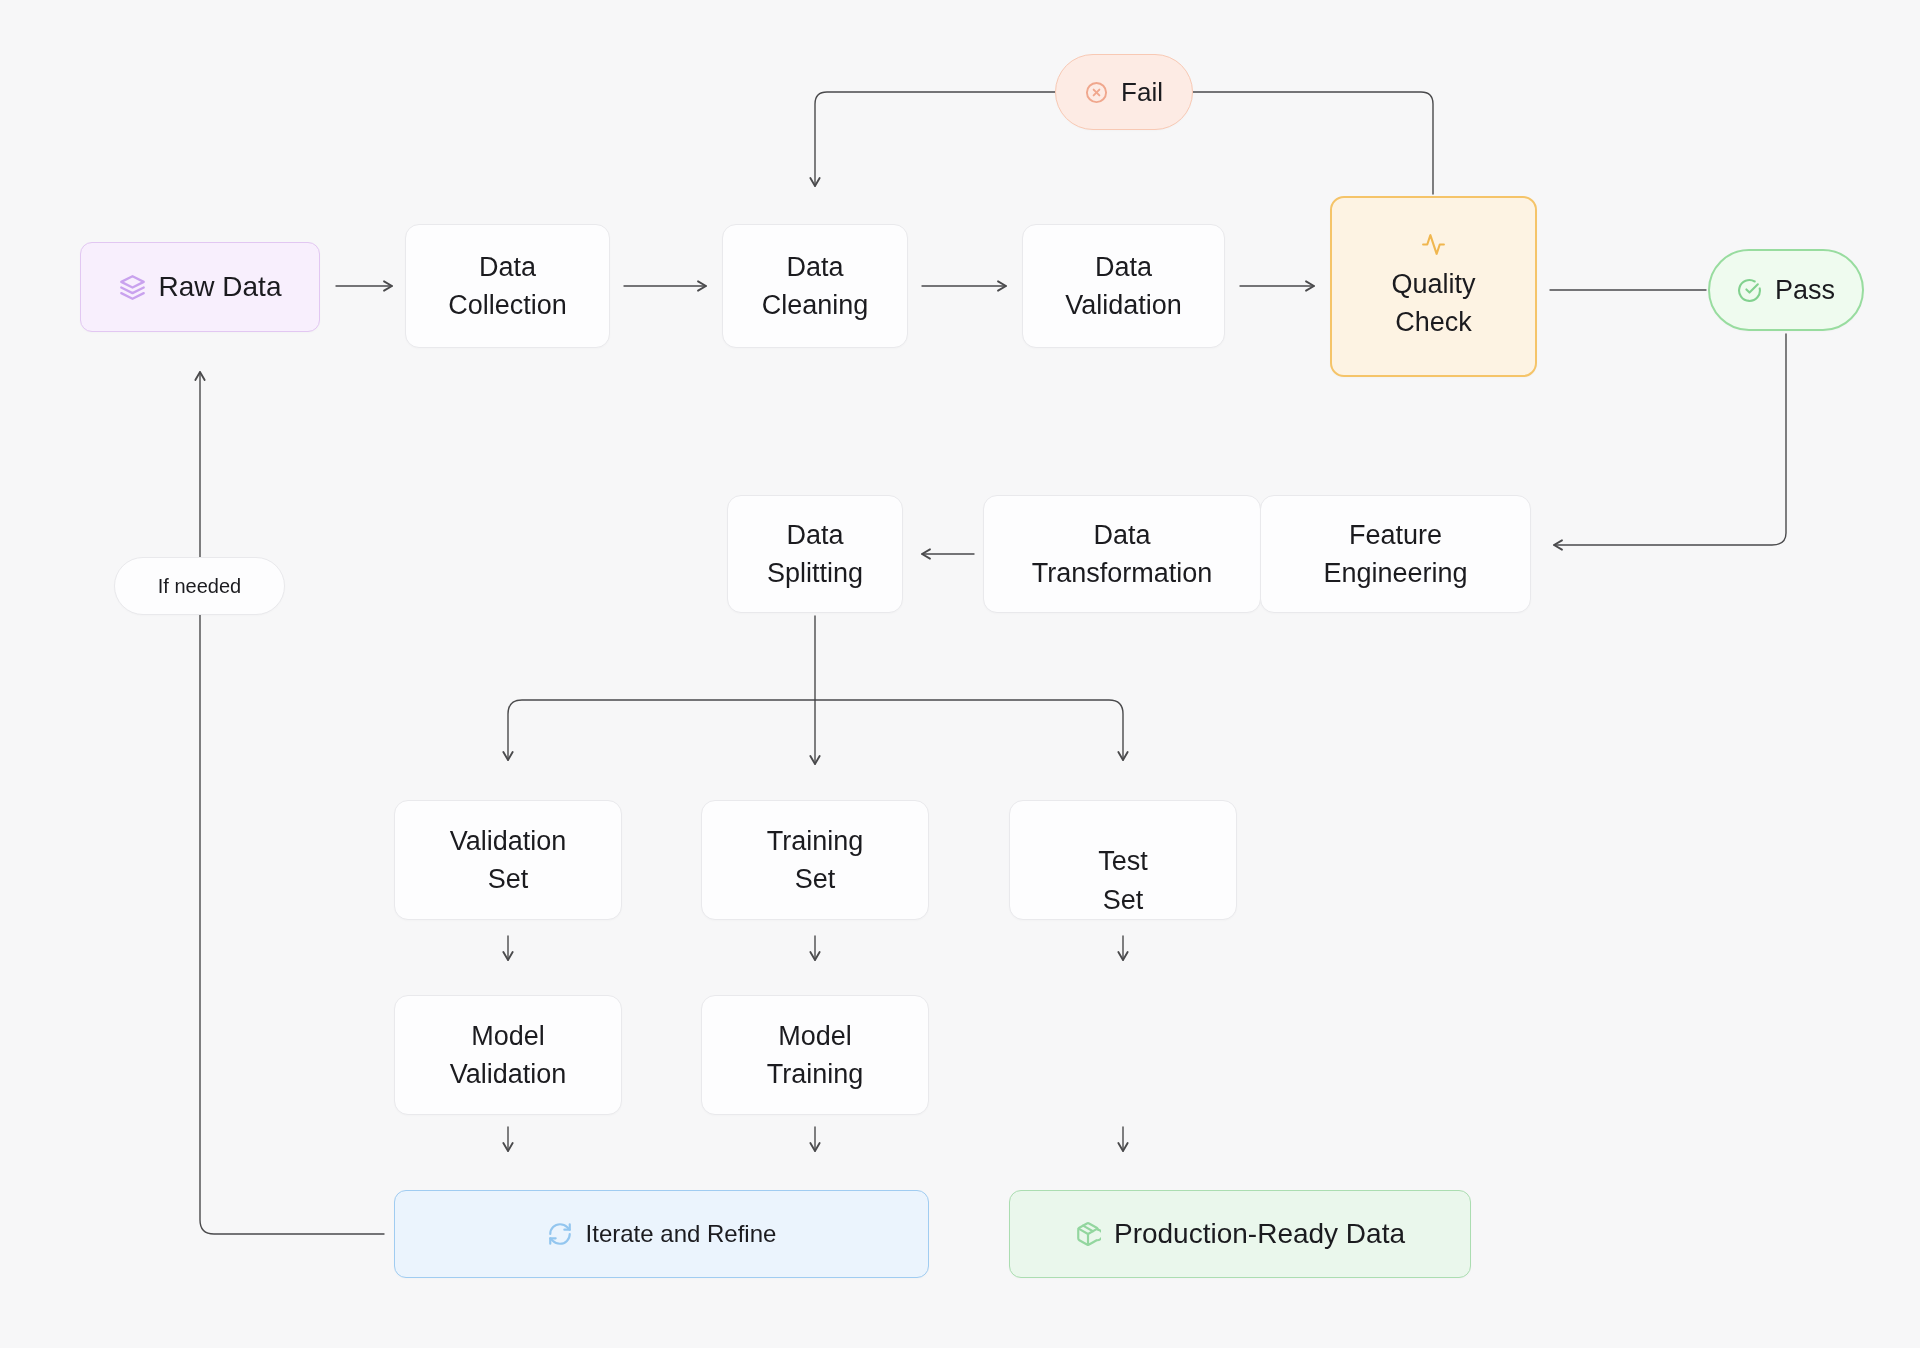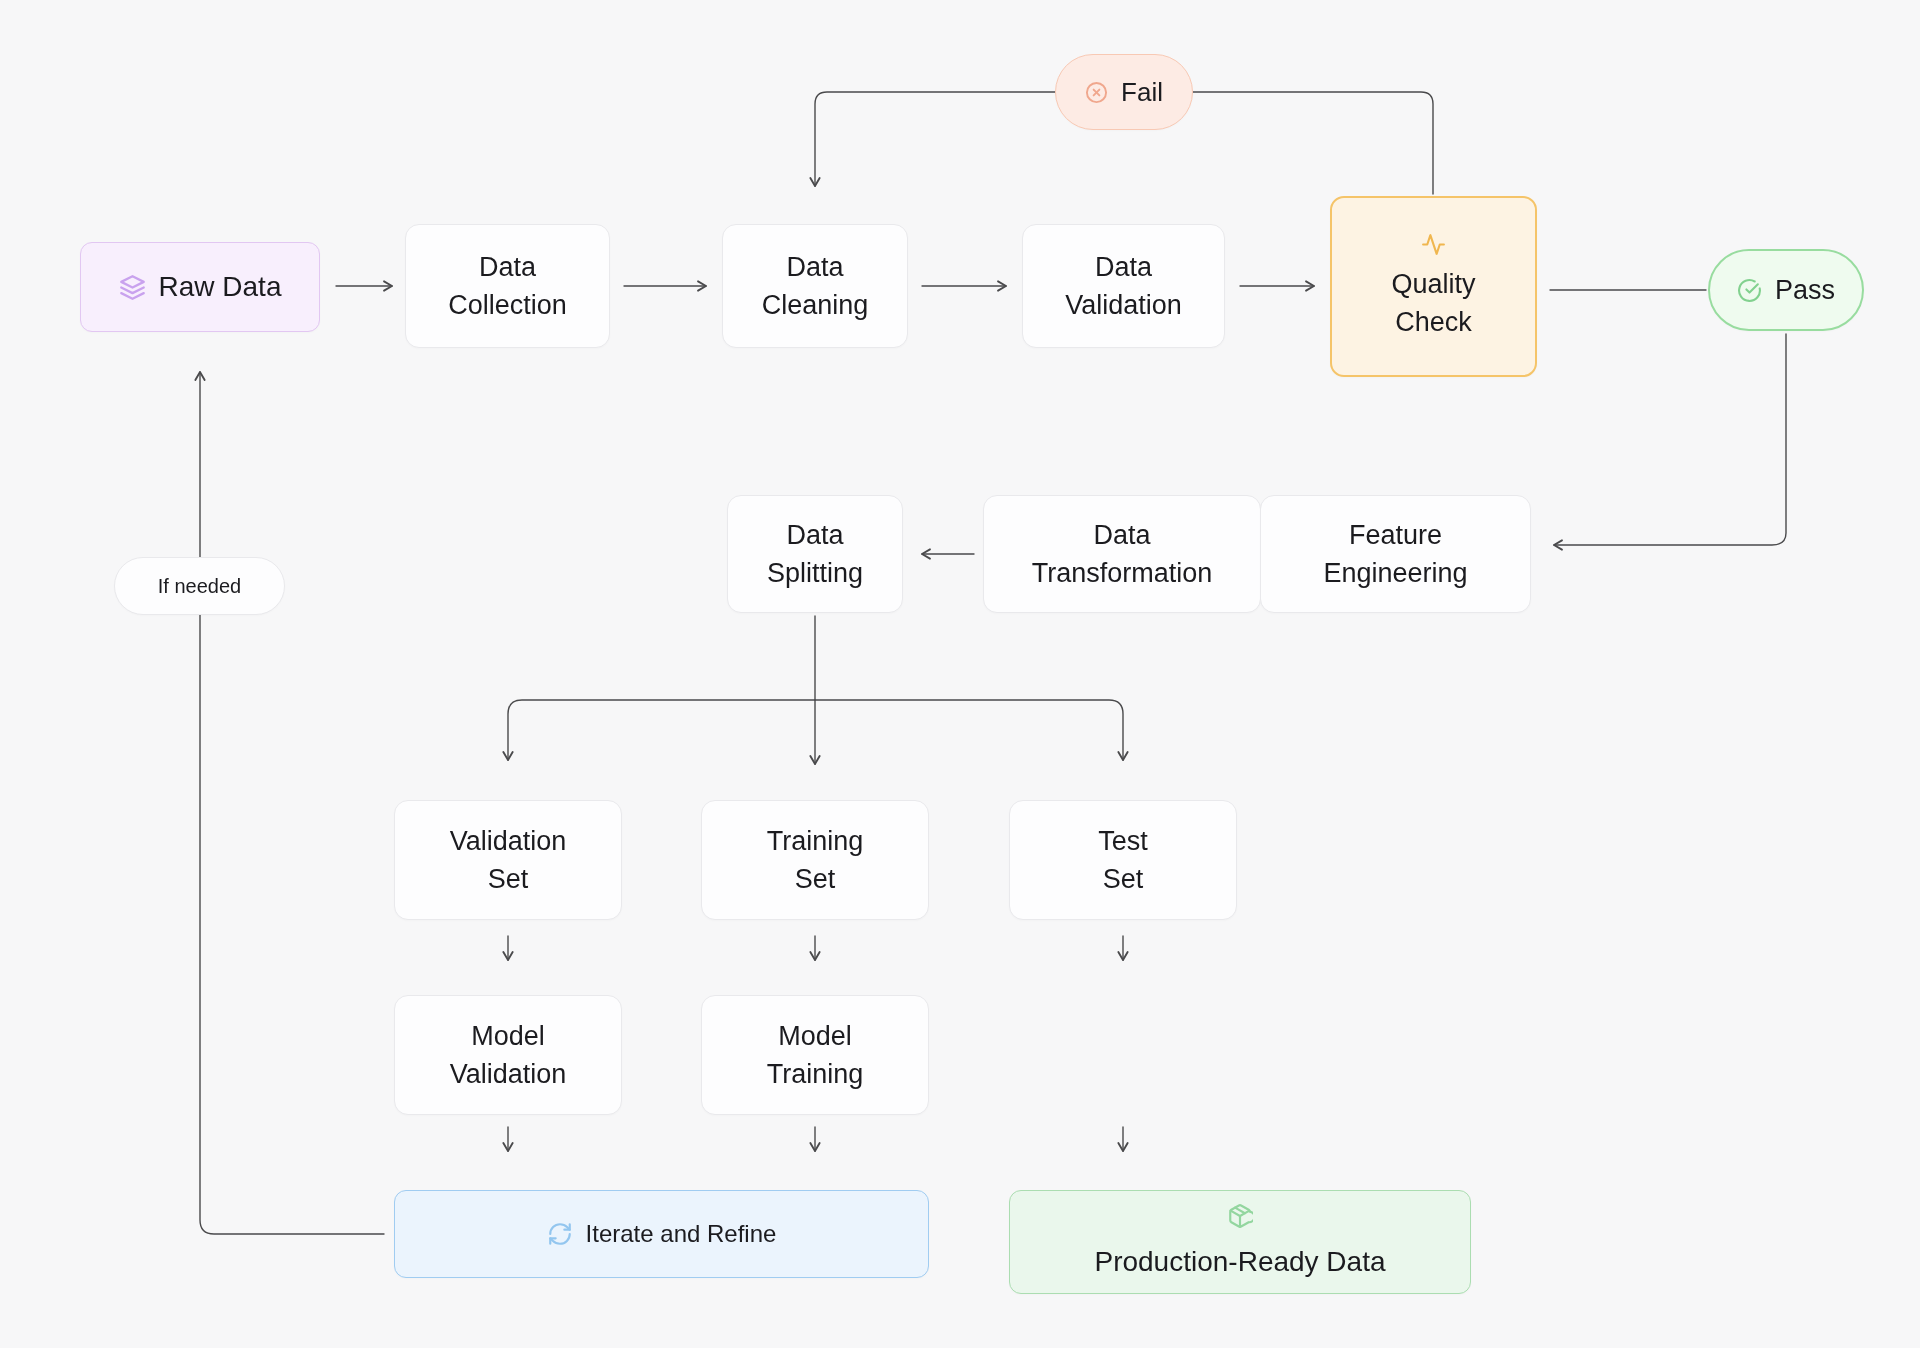--- a/index.html
+++ b/index.html
@@ -157,21 +157,21 @@
   <div class="node" style="left:394px;top:800px;width:228px;height:120px;">
     <span class="label">Validation
 Set</span>
   </div>
 
   <div class="node" style="left:701px;top:800px;width:228px;height:120px;">
     <span class="label">Training
 Set</span>
   </div>
 
-  <div class="node" style="left:1009px;top:800px;width:228px;height:120px;">
+  <div class="node" style="left:1009px;top:800px;width:228px;height:120px;align-items:flex-end;">
     <span class="label">Test
 Set</span>
   </div>
 
   <div class="node" style="left:394px;top:995px;width:228px;height:120px;">
     <span class="label">Model
 Validation</span>
   </div>
 
   <div class="node" style="left:701px;top:995px;width:228px;height:120px;">
@@ -185,21 +185,21 @@
       <svg width="26" height="26" viewBox="0 0 24 24" stroke="currentColor" stroke-width="2" fill="none" stroke-linecap="round" stroke-linejoin="round">
         <path d="M3 12a9 9 0 0 1 9-9 9.75 9.75 0 0 1 6.74 2.74L21 8"></path>
           <path d="M21 3v5h-5"></path>
         <path d="M21 12a9 9 0 0 1-9 9 9.75 9.75 0 0 1-6.74-2.74L3 16"></path>
           <path d="M8 16H3v5"></path>
       </svg>
     </span>
     <span class="label">Iterate and Refine</span>
   </div>
 
-  <div class="node hstack n-green2" style="left:1009px;top:1190px;width:462px;height:104px;flex-direction:column;">
+  <div class="node hstack n-green2" style="left:1009px;top:1190px;width:462px;height:88px;">
     <span class="icon ic-green2">
       <svg width="26" height="26" viewBox="0 0 24 24" stroke="currentColor" stroke-width="2" fill="none" stroke-linecap="round" stroke-linejoin="round">
         <path d="m7.5 4.27 9 5.15"></path>
         <path d="M21 8a2 2 0 0 0-1-1.73l-7-4a2 2 0 0 0-2 0l-7 4A2 2 0 0 0 3 8v8a2 2 0 0 0 1 1.73l7 4a2 2 0 0 0 2 0l7-4A2 2 0 0 0 21 8Z"></path>
         <path d="m3.3 7 8.7 5 8.7-5"></path>
           <path d="M12 22V12"></path>
       </svg>
     </span>
     <span class="label">Production-Ready Data</span>
   </div>

